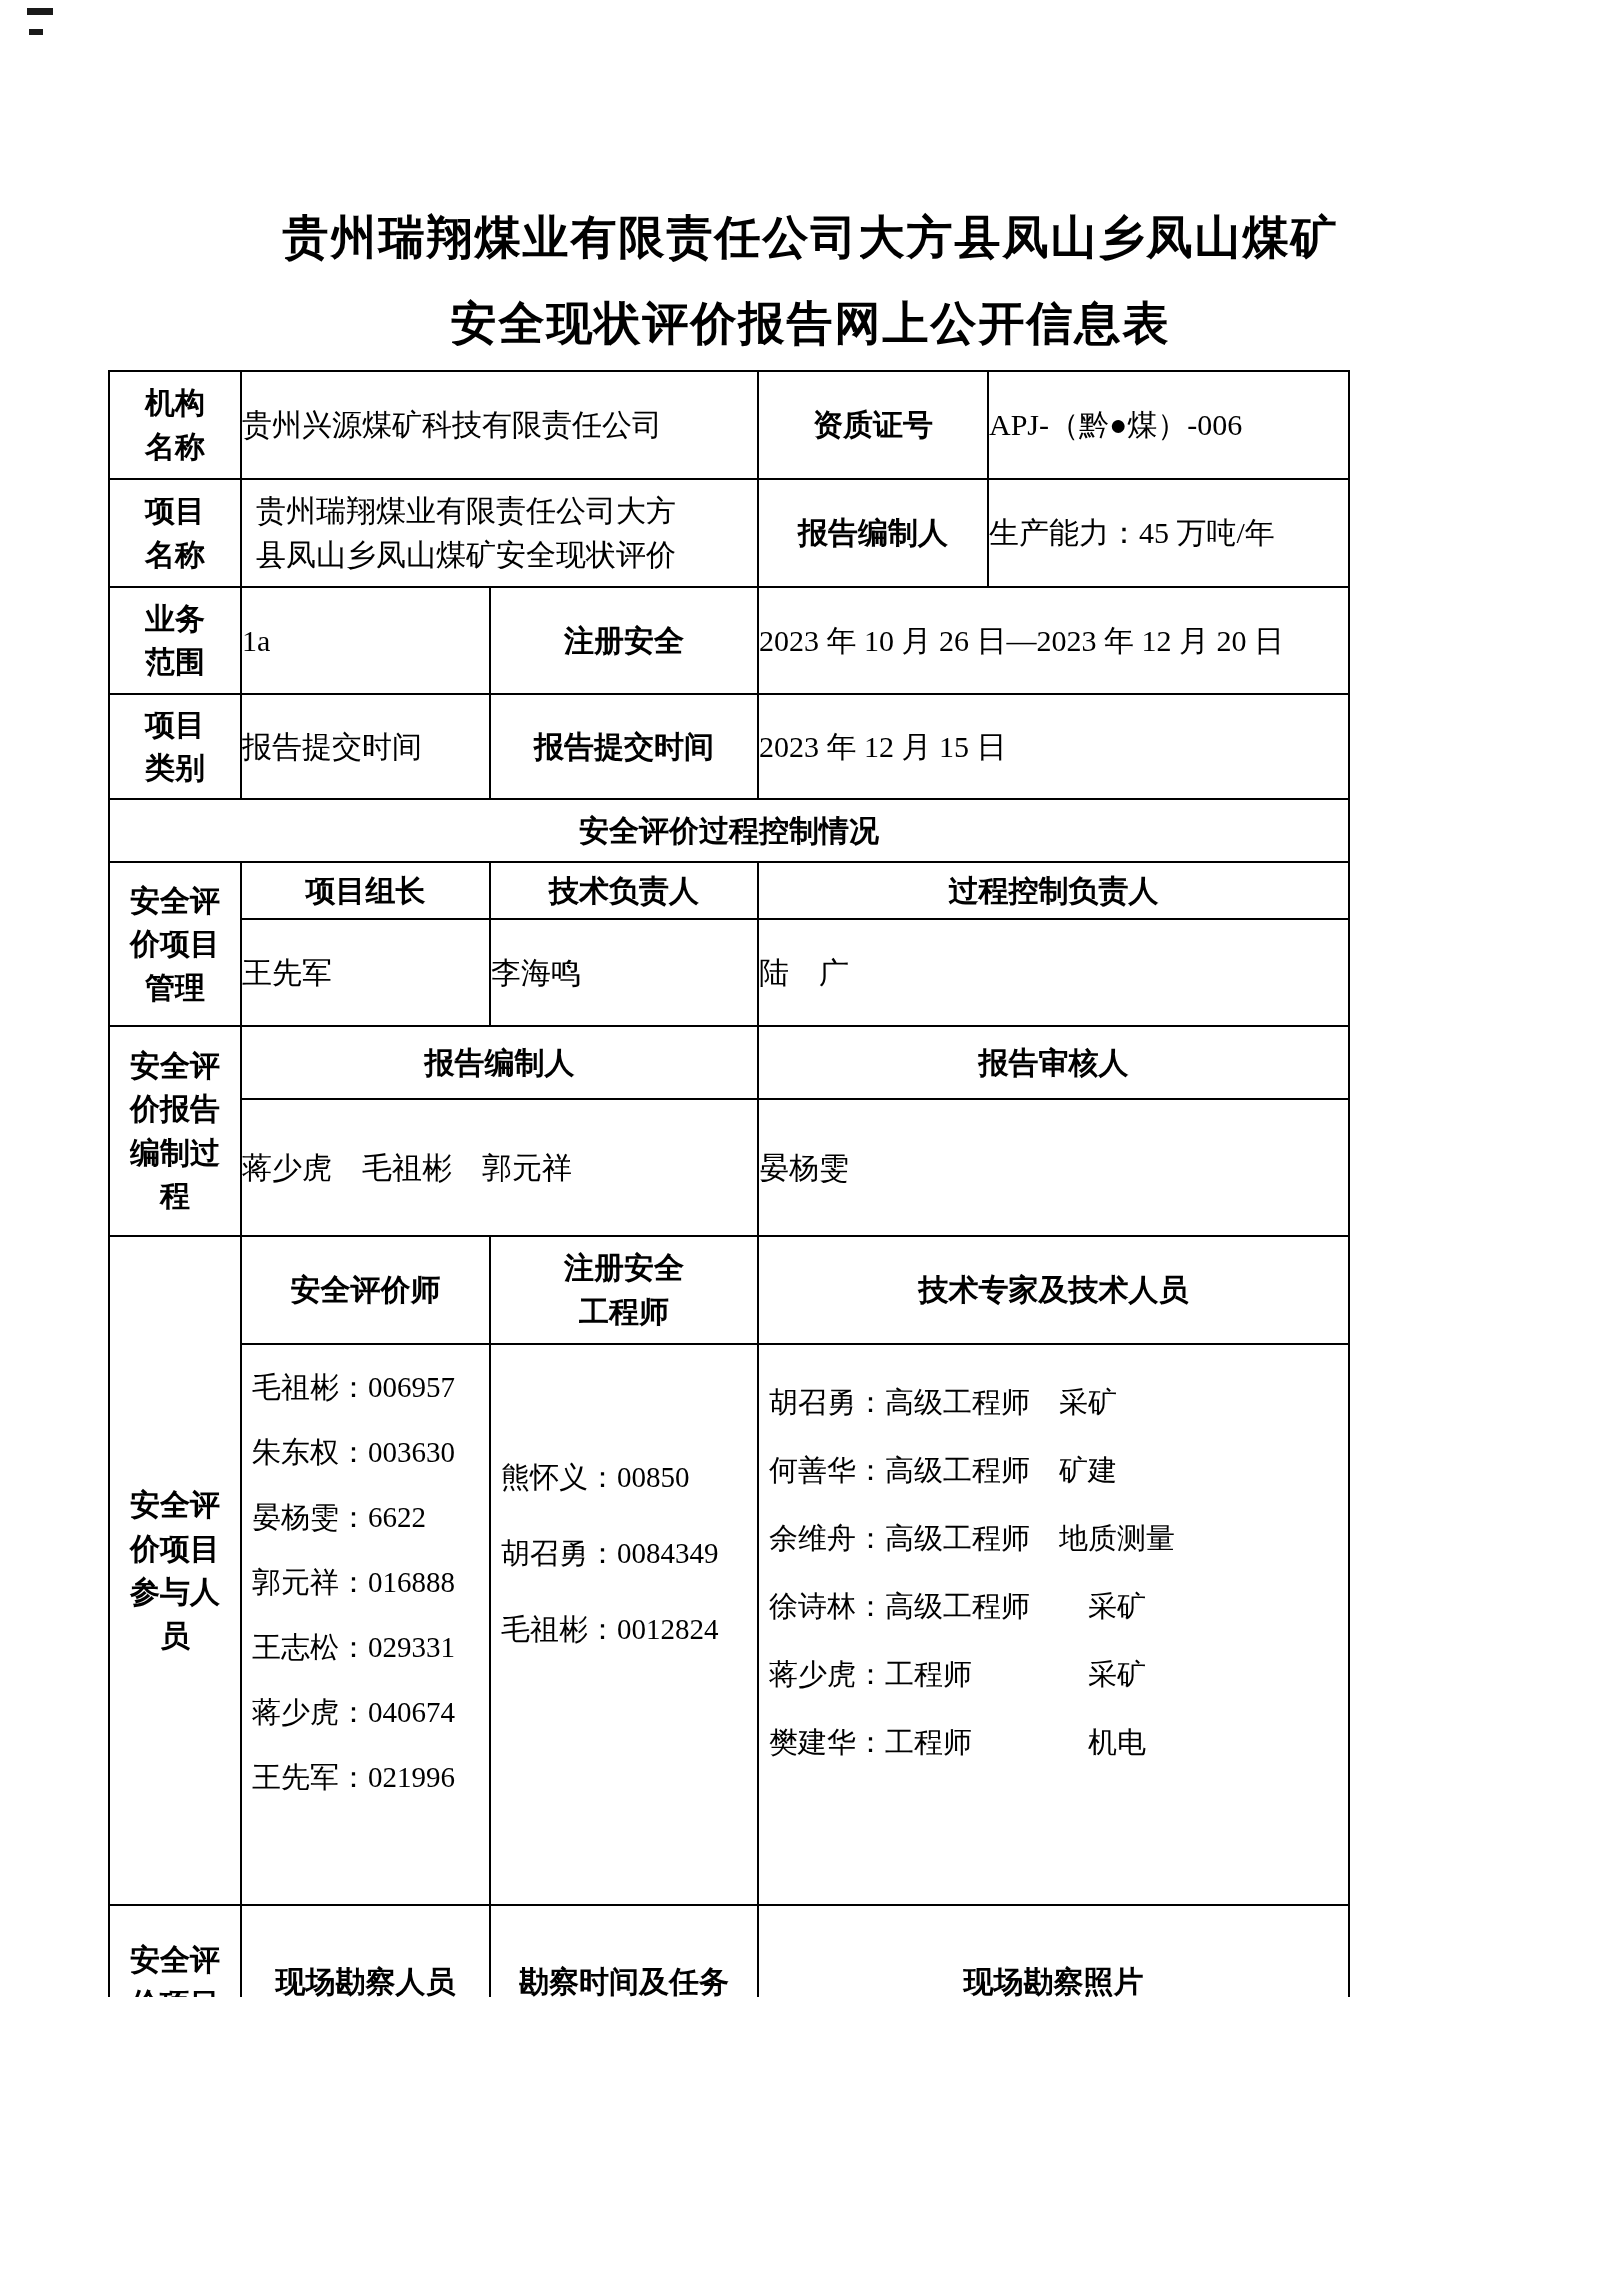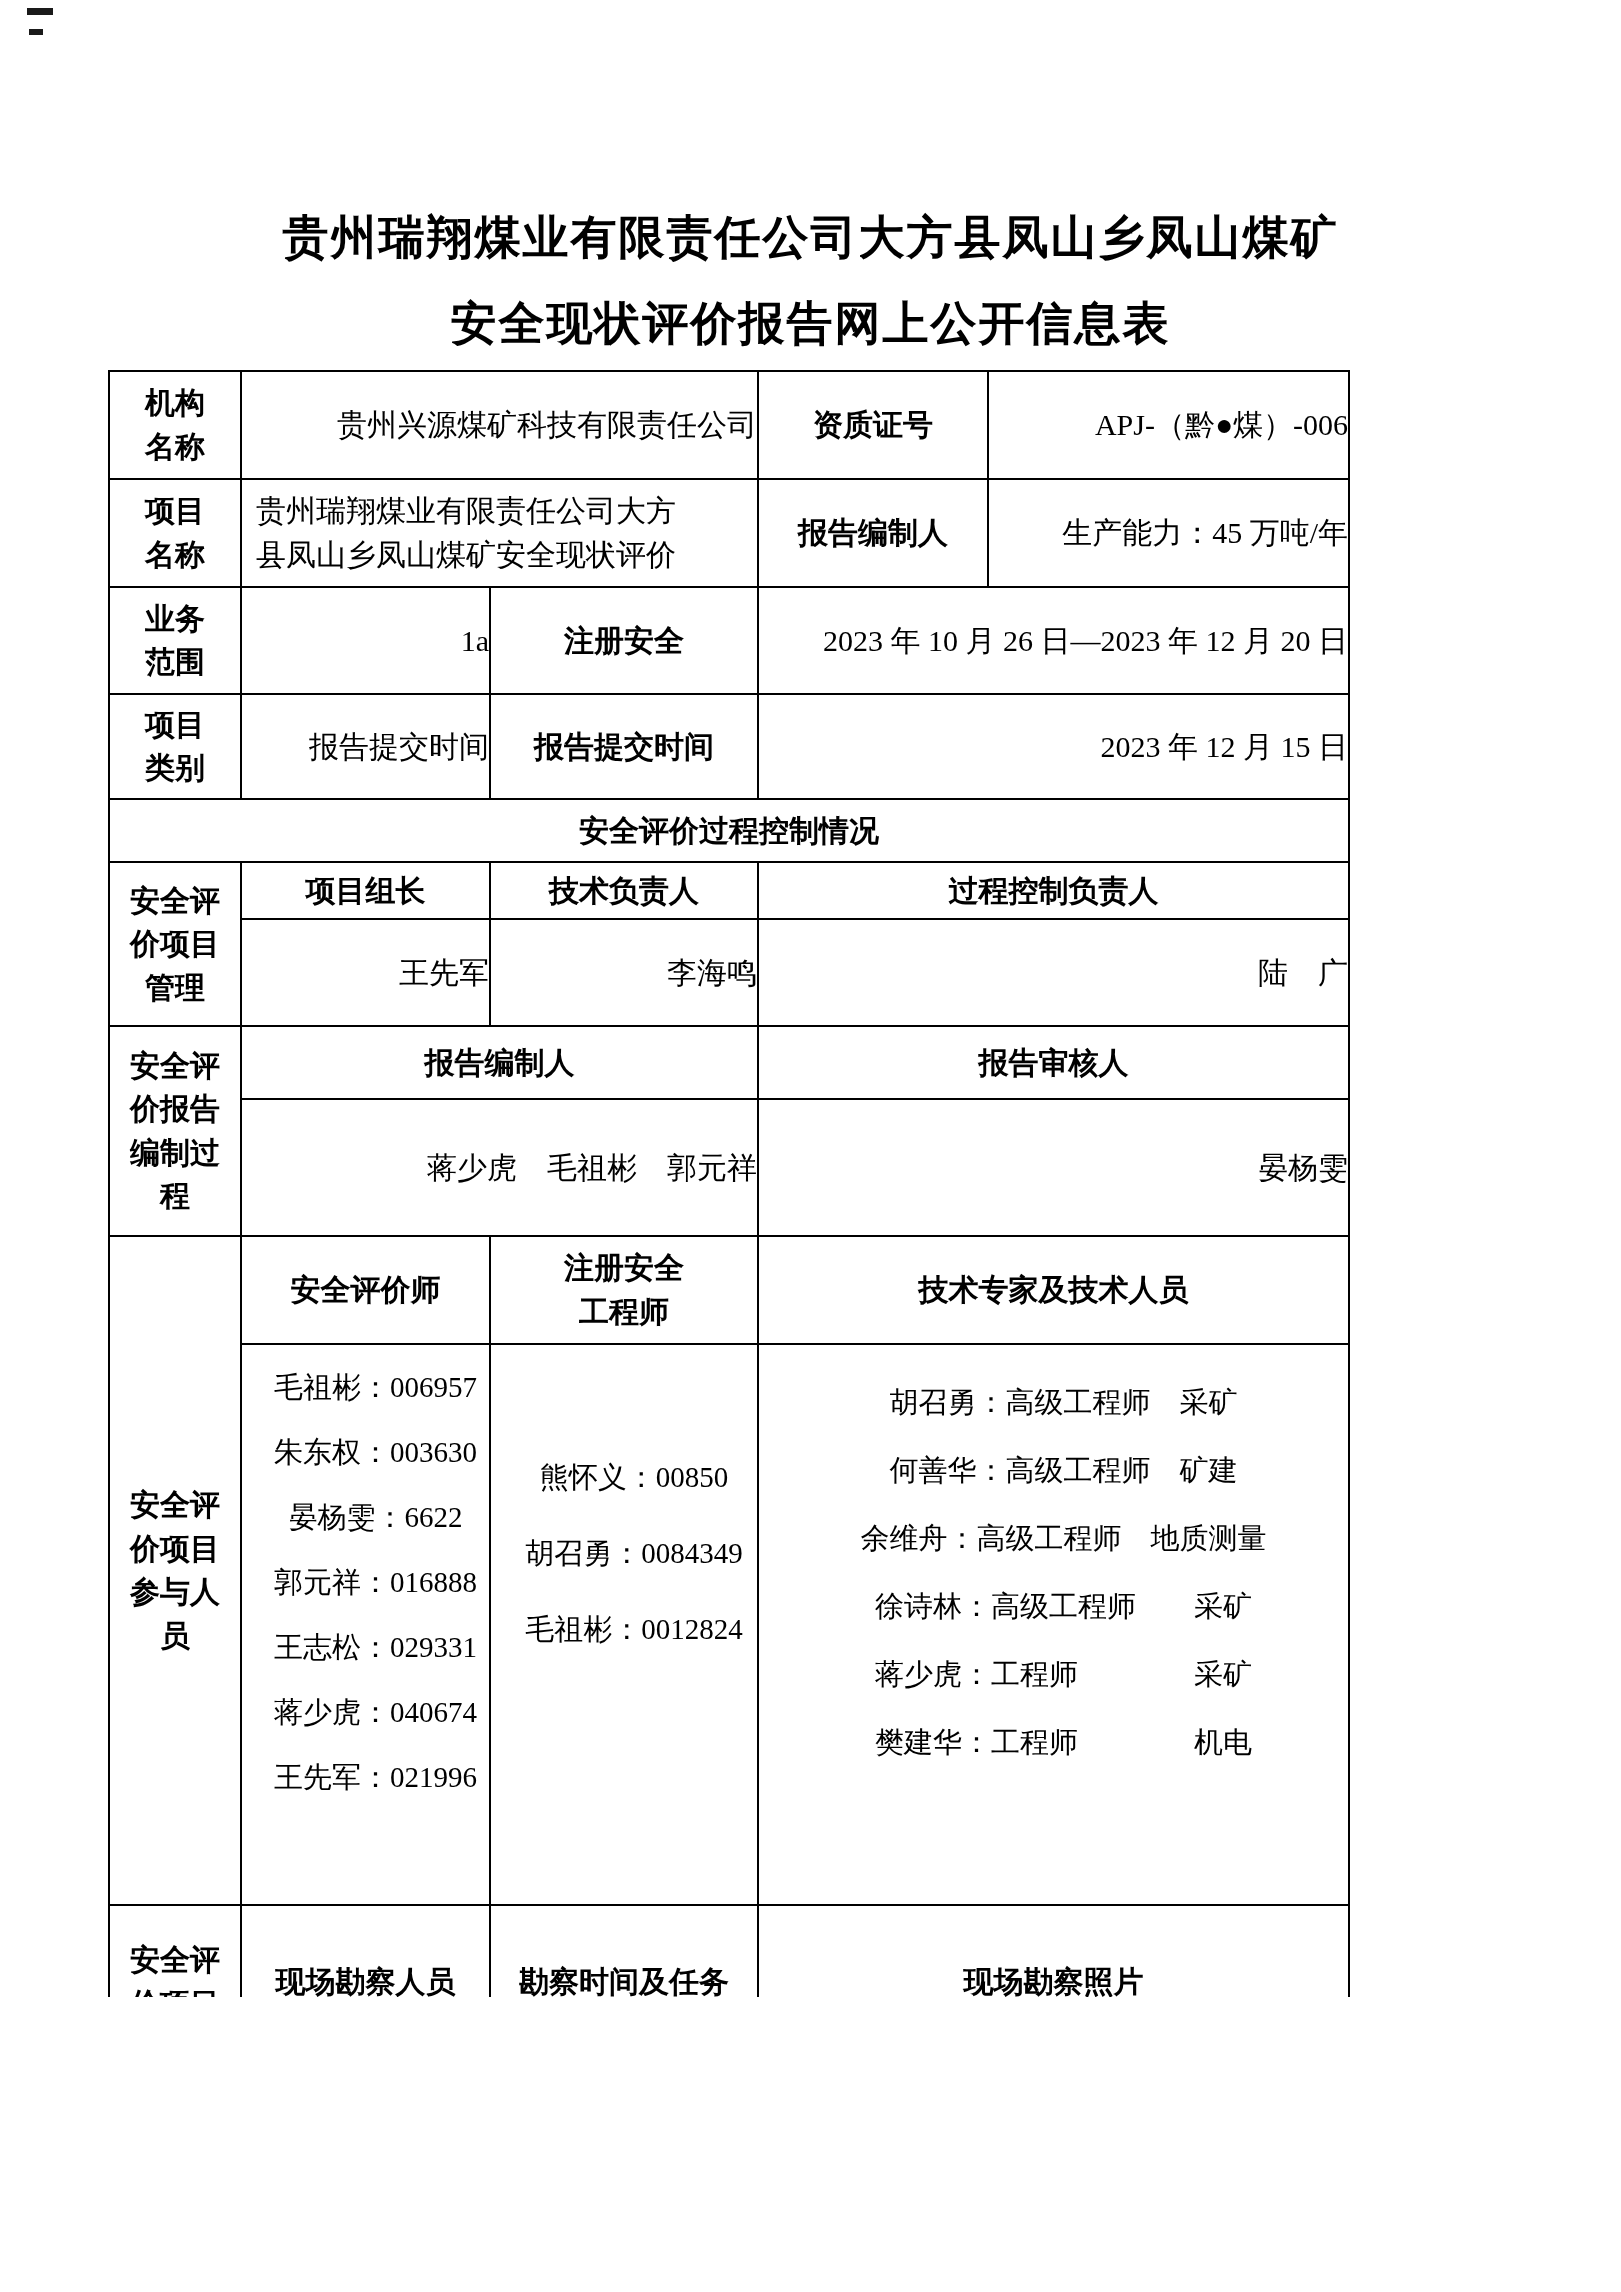--- a/index.html
+++ b/index.html
@@ -53,35 +53,35 @@
     font-family: "Liberation Sans", sans-serif;
     font-weight: bold;
     font-size: 30px;
     text-align: center;
     line-height: 1.45;
     white-space: pre-line;
   }
   td.val {
     font-family: "Liberation Serif", serif;
     font-size: 30px;
-    text-align: right;
+    text-align: left;
     line-height: 1.45;
     white-space: pre-line;
   }
   td.left {
     text-align: left;
     padding-left: 14px;
   }
   td.list {
     font-family: "Liberation Serif", serif;
     font-size: 29px;
-    text-align: center;
+    text-align: left;
     vertical-align: top;
     white-space: pre;
-    padding-left: 20px;
+    padding-left: 10px;
   }
   td.list-evaluators { line-height: 65px; padding-top: 9.8px; }
   td.list-engineers  { line-height: 76px; padding-top: 94px; }
   td.list-experts    { line-height: 68px; padding-top: 23.5px; }
 
   tr.r1  td { height: 106px; }
   tr.r2  td { height: 106px; }
   tr.r3  td { height: 105px; }
   tr.r4  td { height: 103px; }
   tr.r5  td { height: 61px;  }

